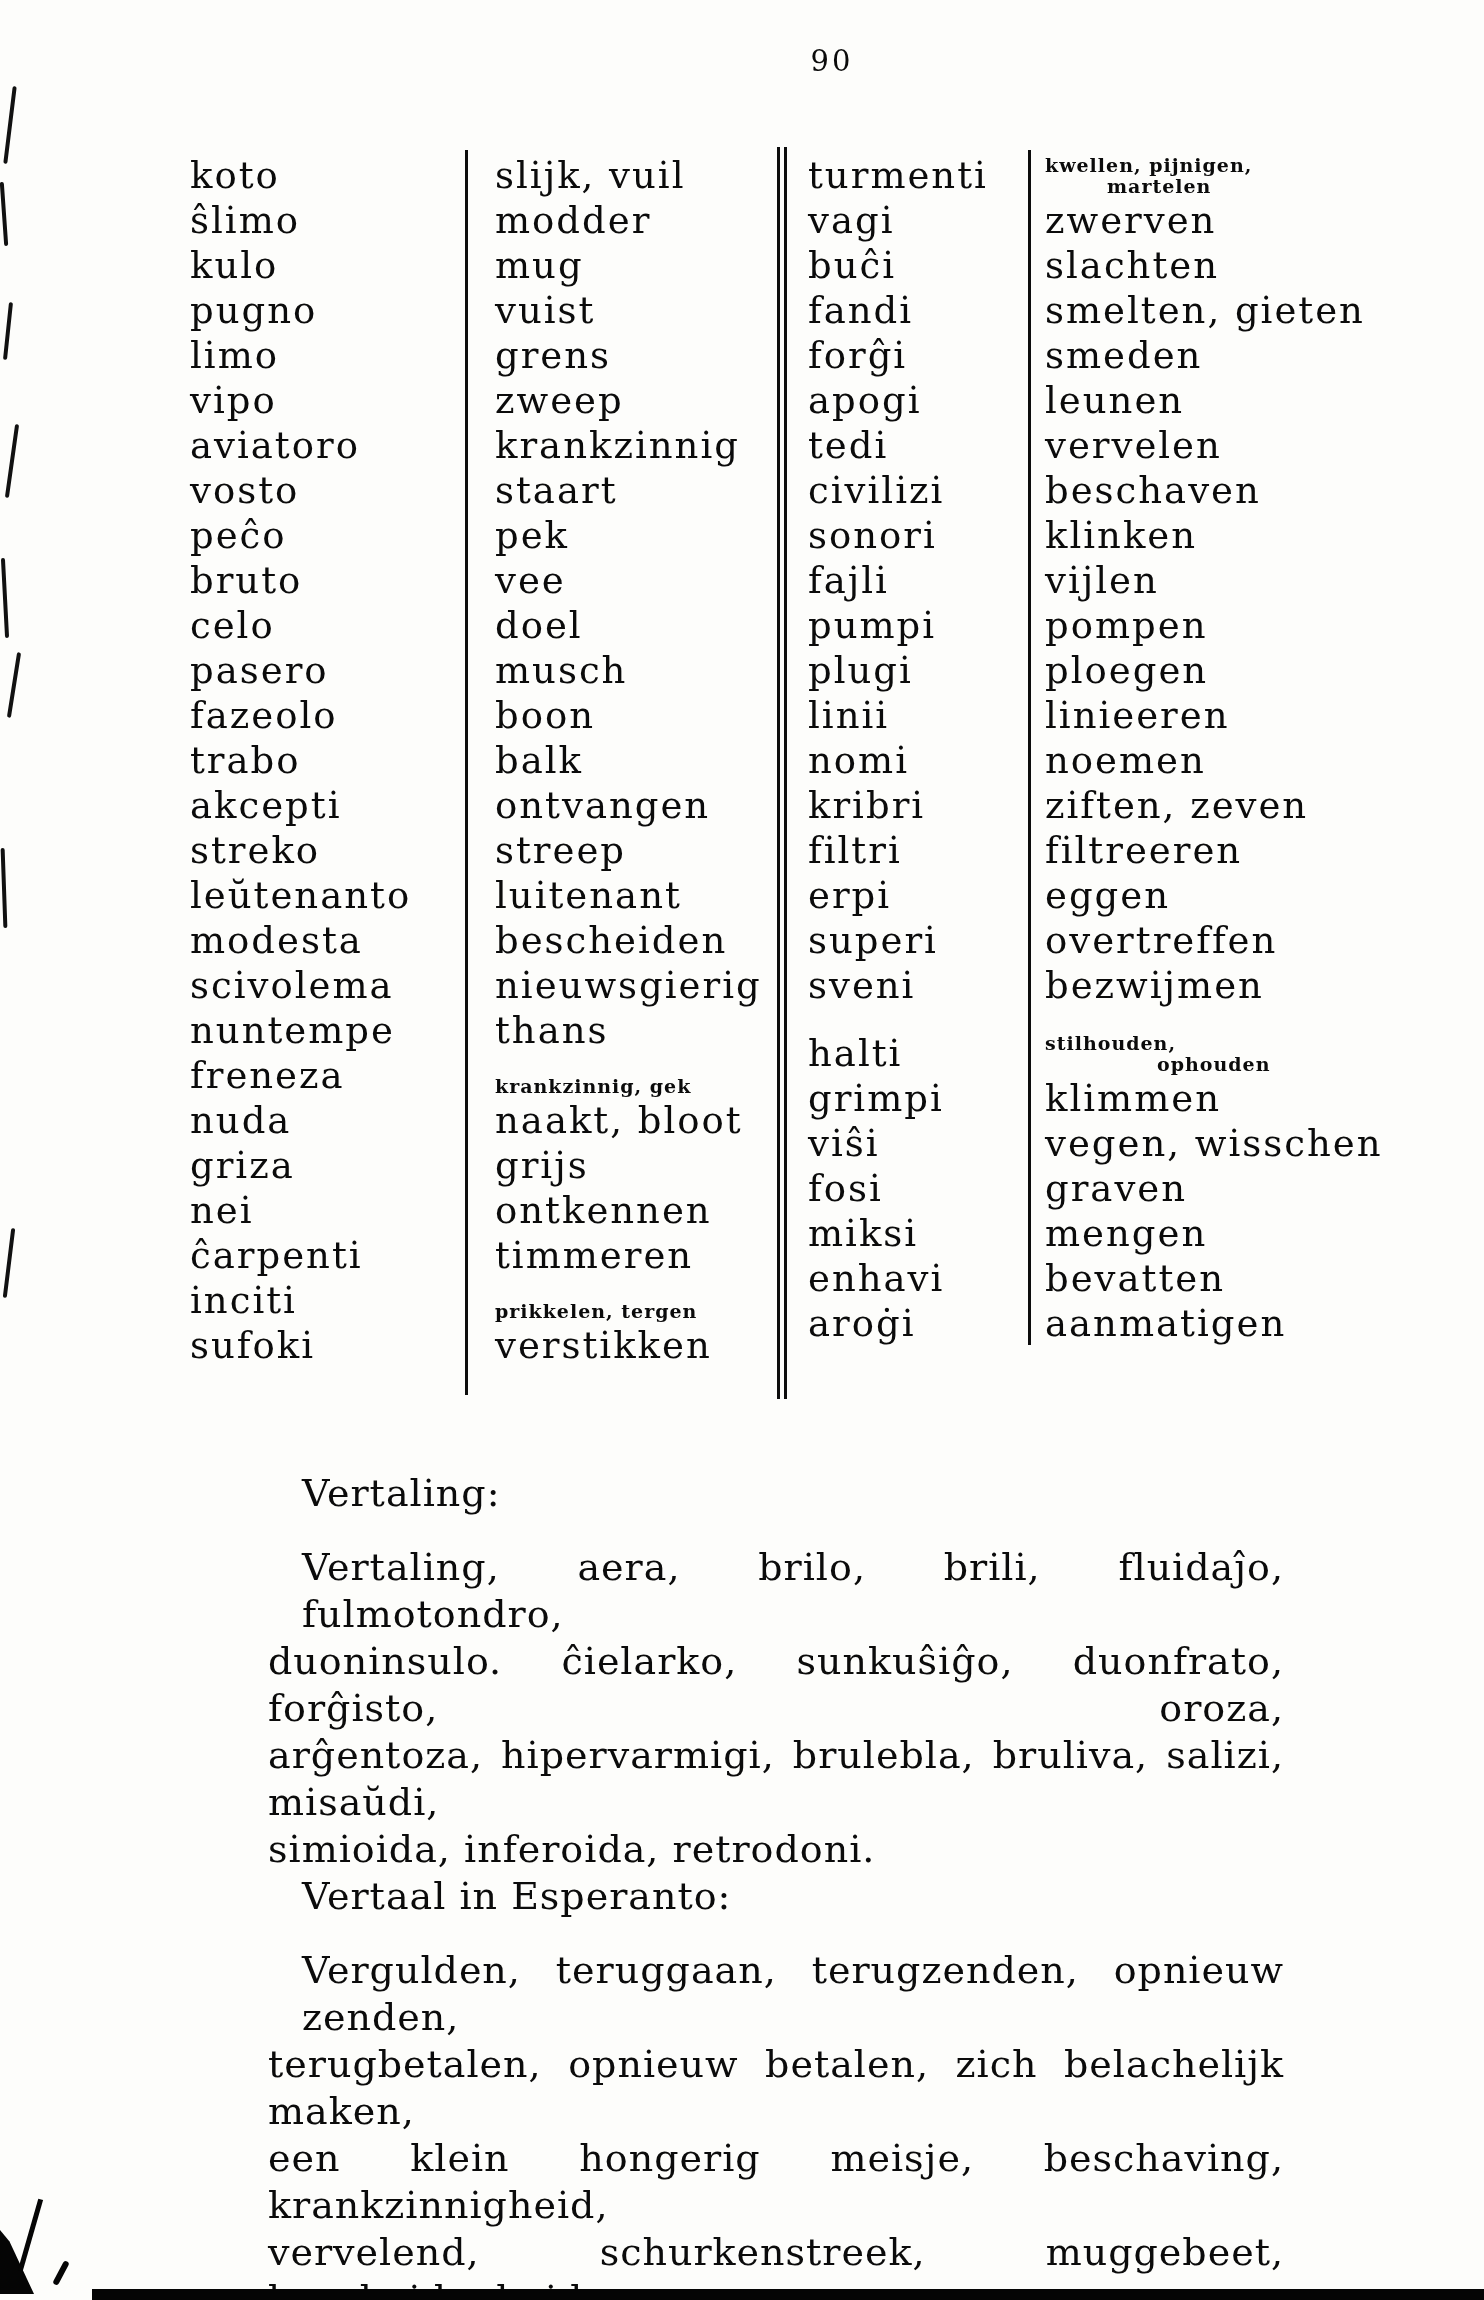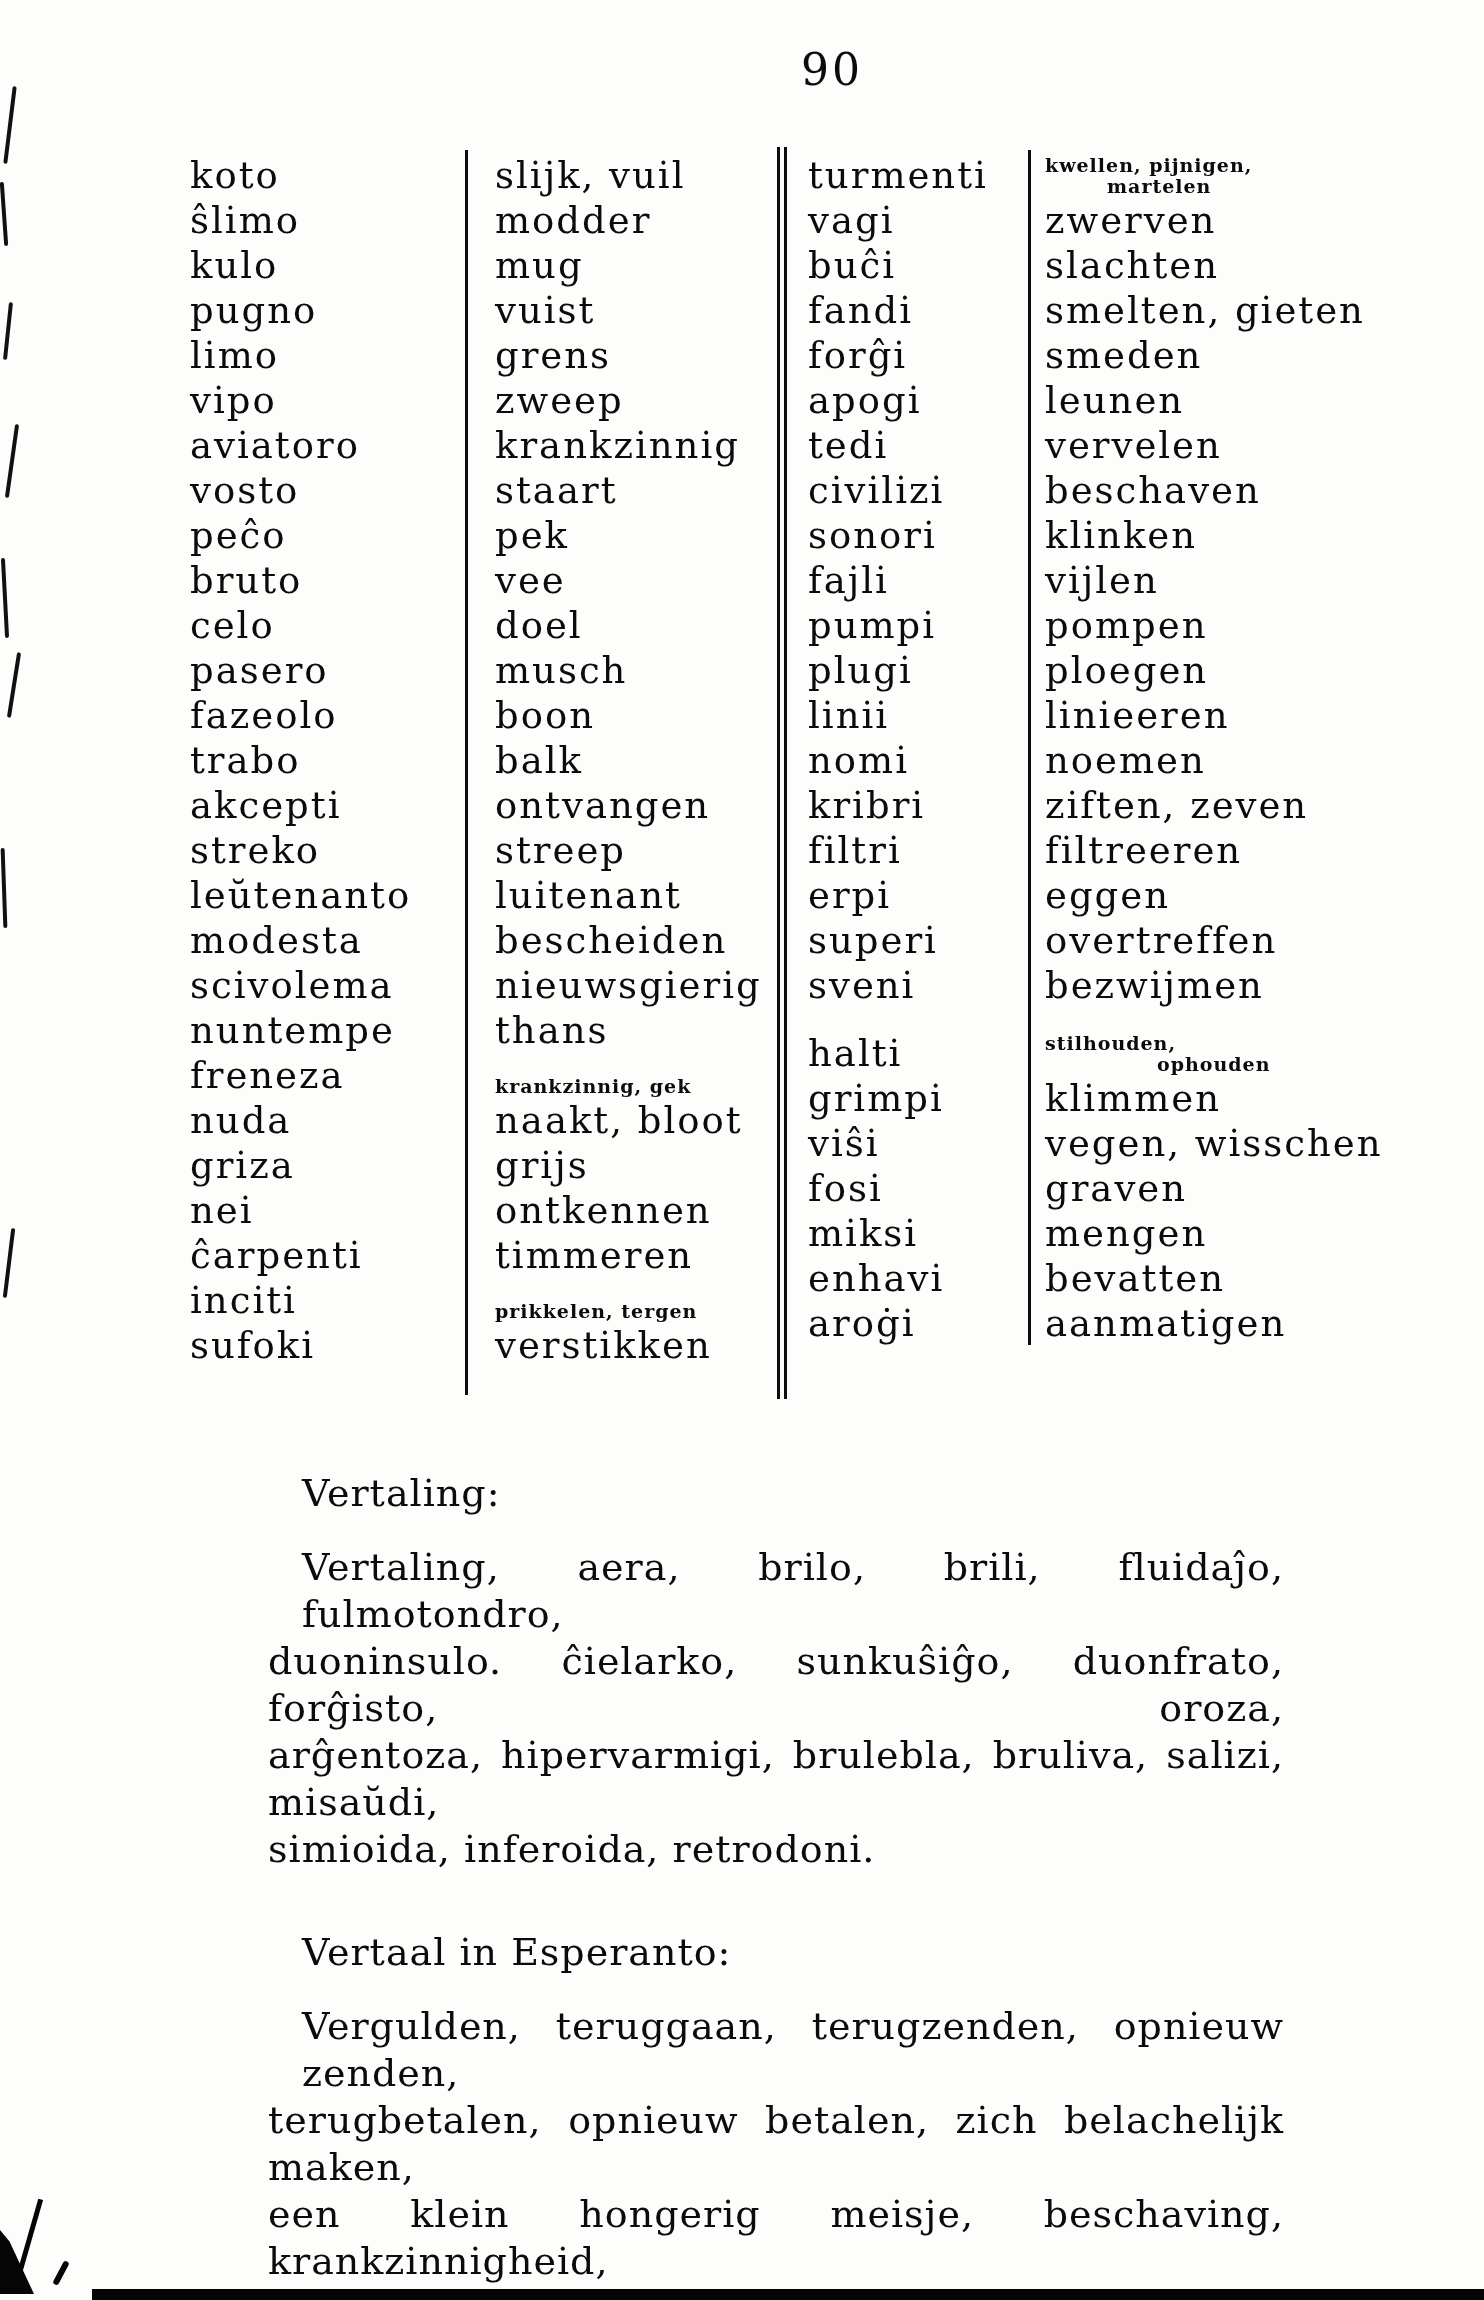--- a/index.html
+++ b/index.html
@@ -5,21 +5,21 @@
   html,body{margin:0;padding:0;}
   body{
     width:1484px;height:2300px;position:relative;overflow:hidden;
     background:#fdfdfb;color:#0b0b0b;
     font-family:"DejaVu Serif","Liberation Serif",serif;
     -webkit-font-smoothing:antialiased;
   }
   .page{position:absolute;inset:0;}
   .page-number{
     position:absolute;left:772px;top:44px;width:120px;
-    font-size:44px;letter-spacing:3px;text-align:center;
+    font-size:29px;letter-spacing:3px;text-align:center;
   }
   
   .vrule{position:absolute;background:#0d0d0d;width:3px;}
   .rule1{left:465px;top:150px;height:1245px;}
   .rule2a{left:777px;top:147px;height:1252px;}
   .rule2b{left:784px;top:147px;height:1252px;}
   .rule3{left:1028px;top:150px;height:1195px;}
   .half{position:absolute;top:152px;display:flex;flex-direction:column;}
   .half.left{left:190px;width:575px;}
   .half.right{left:808px;width:475px;}
@@ -35,21 +35,21 @@
     font-size:19px;line-height:21px;font-weight:700;letter-spacing:1px;
   }
   .cell.small .line2{display:block;padding-left:62px;}
   .half.right .vrow.tall .cell.small .line2{padding-left:112px;}
   
   .texts{position:absolute;left:268px;top:1470px;width:1016px;}
   .sec-heading{
     font-size:38px;line-height:46px;letter-spacing:1px;
     padding-left:34px;margin:0 0 28px 0;
   }
-  .sec-heading.h2{margin-top:56px;}
+  .sec-heading.h2{}
   .para{margin:0 0 0 0;}
   .pline{
     font-size:38px;line-height:47px;letter-spacing:1px;
     text-align:justify;text-align-last:justify;
   }
   .pline.first{padding-left:34px;}
   .pline.last{text-align-last:left;}
   
   .artifact{position:absolute;background:#111;}
   .stroke{width:4px;border-radius:2px;}

